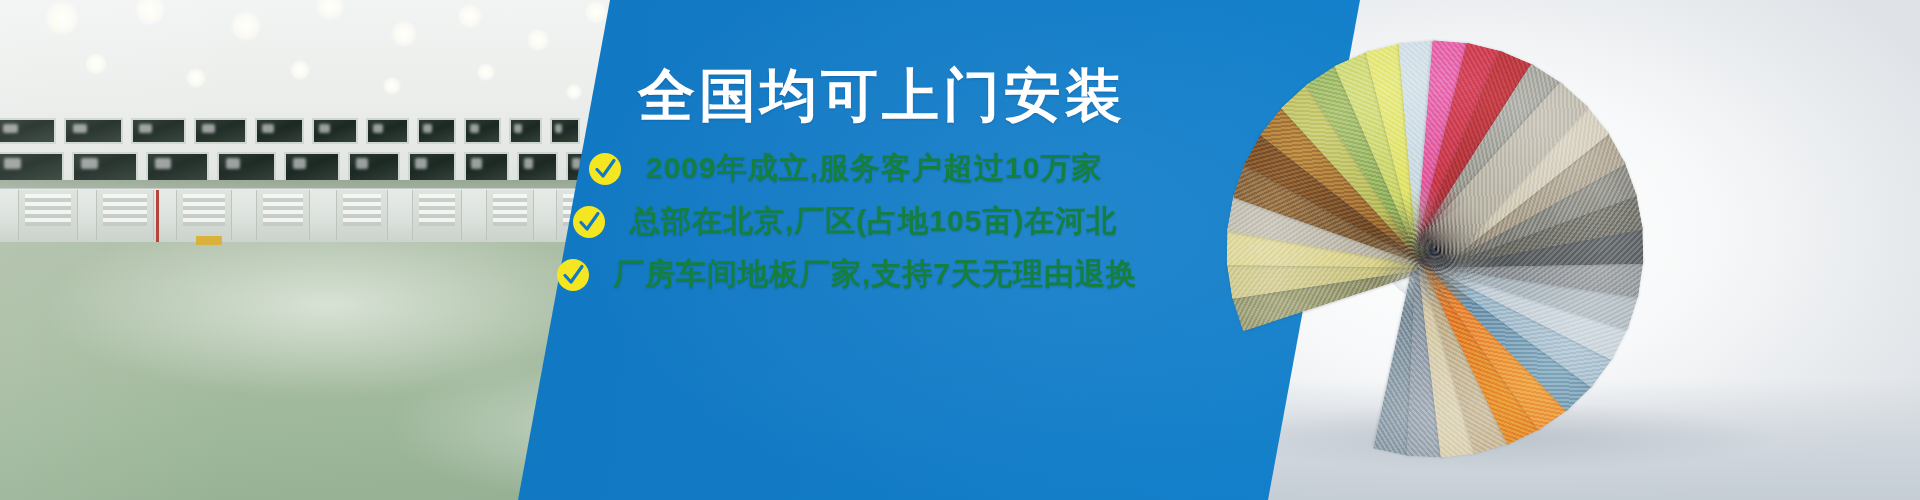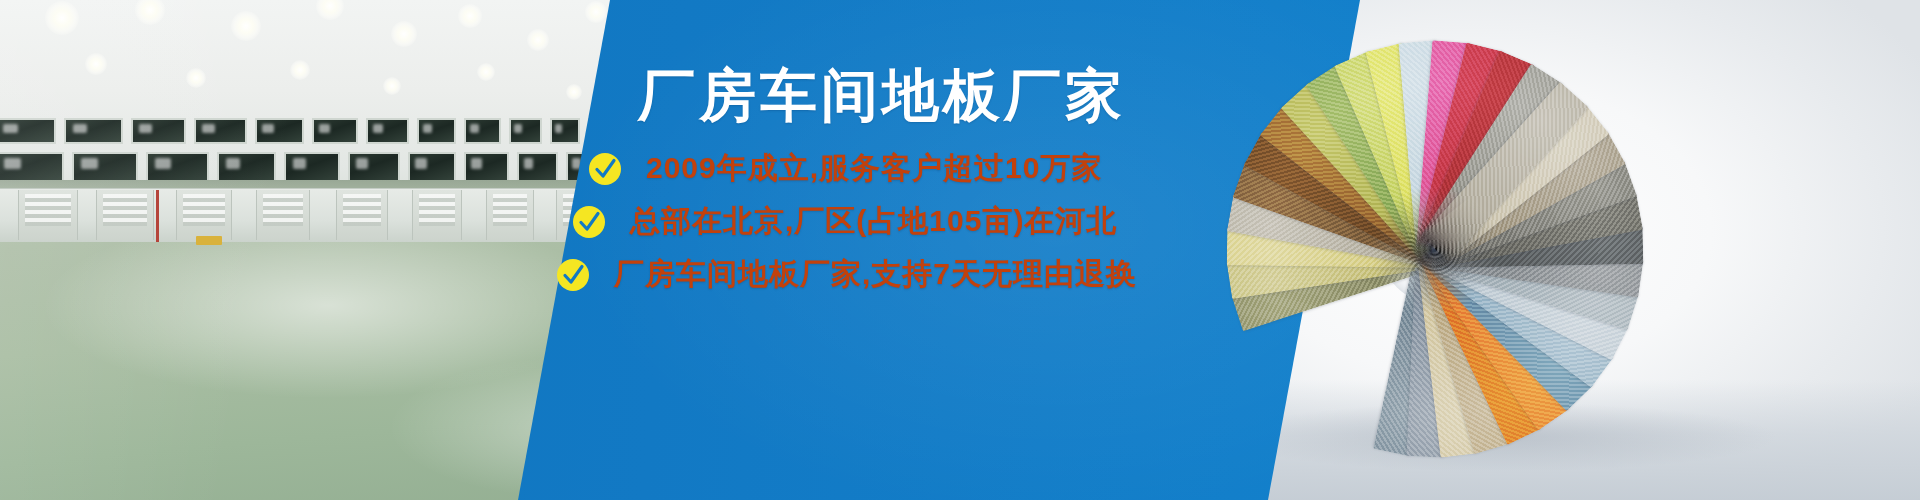--- a/index.html
+++ b/index.html
@@ -229,21 +229,21 @@
     width: 34px; height: 34px;
     margin-right: 24px;
   }
   .tick {
     width: 34px; height: 34px;
     display: block;
   }
   .bullet .btext {
     font-size: 30px;
     font-weight: bold;
-    color: #c2410c;
+    color: #15803d;
     letter-spacing: 1px;
     text-shadow: 0 1px 2px rgba(0,40,80,.20);
   }
   
   .bullets .bullet:nth-child(1) { margin-left: 48px; }
   .bullets .bullet:nth-child(2) { margin-left: 32px; }
   .bullets .bullet:nth-child(3) { margin-left: 16px; }
   .bullets .bullet:nth-child(4) { margin-left: 0px; }
 </style>
 </head>
@@ -367,21 +367,21 @@
         <div class="blade" style="transform: rotate(-108deg); background: repeating-linear-gradient(46deg, rgba(255, 255, 255, 0.16) 0px, rgba(255, 255, 255, 0.16) 2px, rgba(0, 0, 0, 0.1) 2px, rgba(0, 0, 0, 0.1) 4px), radial-gradient(circle at 30% 20%, rgba(255, 255, 255, 0.25), rgba(255, 255, 255, 0) 60%), linear-gradient(rgb(141, 143, 106) 0%, rgb(141, 143, 106) 70%, rgba(0, 0, 0, 0.16) 100%); z-index: 83;"></div>
       <div class="hub"></div>
     </div>
   </div>
 
   <div class="blue-panel">
     <div class="sheen"></div>
   </div>
 
   <div class="content">
-    <div class="headline">厂房车间地板厂家</div>
+    <div class="headline">全国均可上门安装</div>
 
     <div class="bullets">
 
       <div class="bullet">
         <span class="tick-wrap">
           <svg class="tick" viewBox="0 0 34 34" aria-hidden="true">
             <circle cx="17" cy="17" r="16" fill="#f5e622"></circle>
             <path d="M9 17.5 L15 24 L26 8.5" fill="none" stroke="#1279c4" stroke-width="3.2" stroke-linecap="round" stroke-linejoin="round"></path>
           </svg>
         </span>

